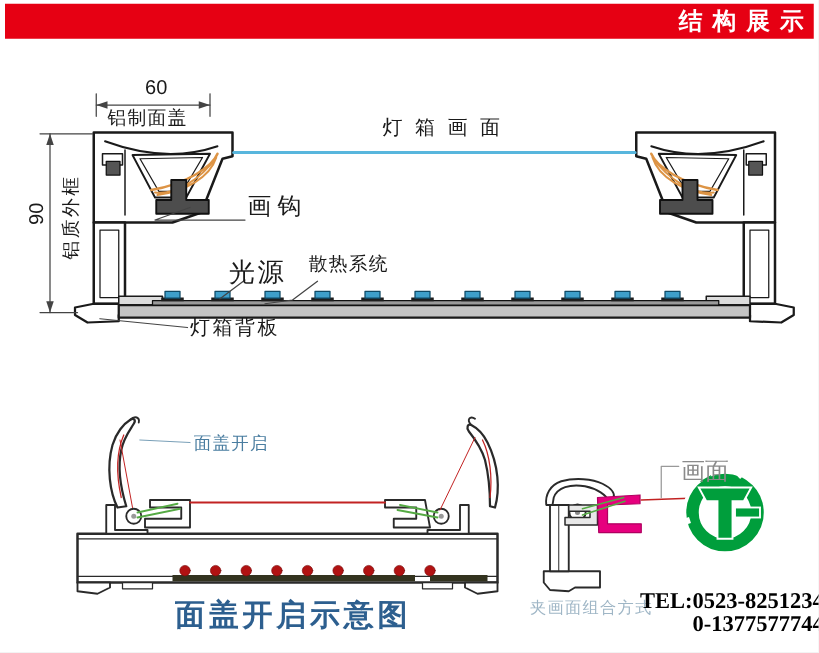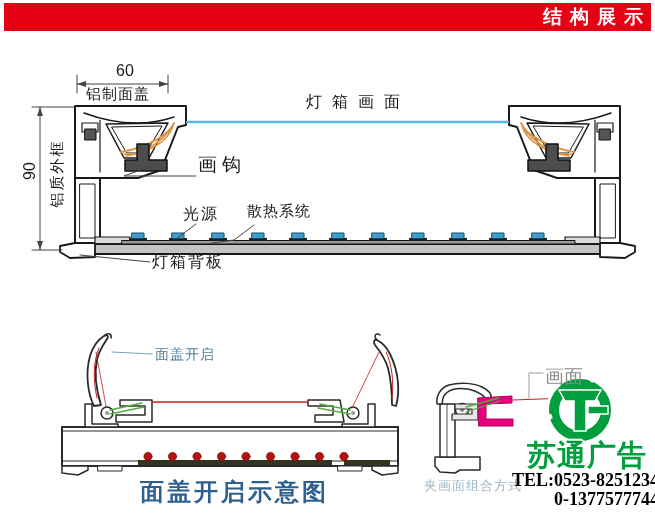--- a/index.html
+++ b/index.html
@@ -12,21 +12,21 @@
   svg{position:absolute;left:0;top:0;}
   .lbl{position:absolute;white-space:nowrap;color:#1a1a1a;}
   .dim{font-size:16px;}
   .vrot{transform:rotate(-90deg);text-align:center;}
   #cover-label{left:86px;top:85px;font-size:15px;letter-spacing:1px;}
   #dim-width-label{left:103px;top:62px;width:44px;text-align:center;}
   #screen-label{left:306px;top:92px;font-size:16px;letter-spacing:10px;}
   #hook-label{left:150px;top:152px;font-size:19px;letter-spacing:5px;margin-left:48px;}
   #dim-height-label{left:10px;top:162px;width:40px;}
   #frame-side-label{left:12px;top:164px;width:90px;font-size:15px;letter-spacing:2px;}
-  #light-source-label{left:183px;top:204px;font-size:16px;letter-spacing:2px;}
+  #light-source-label{left:183px;top:204px;font-size:21px;letter-spacing:2px;}
   #cooling-label{left:247px;top:202px;font-size:15px;letter-spacing:1px;}
   #back-panel-label{left:152px;top:252px;font-size:16px;letter-spacing:2px;}
   #open-cover-label{left:155px;top:346px;font-size:14px;color:#4a7da0;letter-spacing:1px;}
   #open-diagram-caption{left:140px;top:476px;font-size:24px;font-weight:600;color:#2d5f8f;letter-spacing:3px;}
   #picture-label{left:545px;top:364px;font-size:19px;color:#8a8a8a;}
   #clip-diagram-caption{left:424px;top:477px;font-size:13px;color:#9fb6c6;letter-spacing:1px;}
   #brand-name{left:527px;top:436px;font-size:29px;font-weight:bold;color:#009e3c;letter-spacing:1px;
     text-shadow:-2px 0 #fff,2px 0 #fff,0 -2px #fff,0 2px #fff,-1px -1px #fff,1px 1px #fff,-1px 1px #fff,1px -1px #fff;}
   .phone{font-family:"Liberation Serif","DejaVu Serif",serif;font-weight:bold;font-size:18px;color:#000;}
   #phone-line-1{left:512px;top:470px;}
@@ -213,17 +213,16 @@
   <div id="light-source-label" class="lbl">光源</div>
   <div id="cooling-label" class="lbl">散热系统</div>
   <div id="back-panel-label" class="lbl">灯箱背板</div>
 
   <div id="open-cover-label" class="lbl">面盖开启</div>
   <div id="open-diagram-caption" class="lbl">面盖开启示意图</div>
 
   <div id="picture-label" class="lbl">画面</div>
   <div id="clip-diagram-caption" class="lbl">夹画面组合方式</div>
 
-  <div id="brand-name" class="lbl">苏通广告</div>
   <div id="phone-line-1" class="lbl phone">TEL:0523-82512345</div>
   <div id="phone-line-2" class="lbl phone">0-13775777444</div>
 
 </div>
 
 </body></html>

